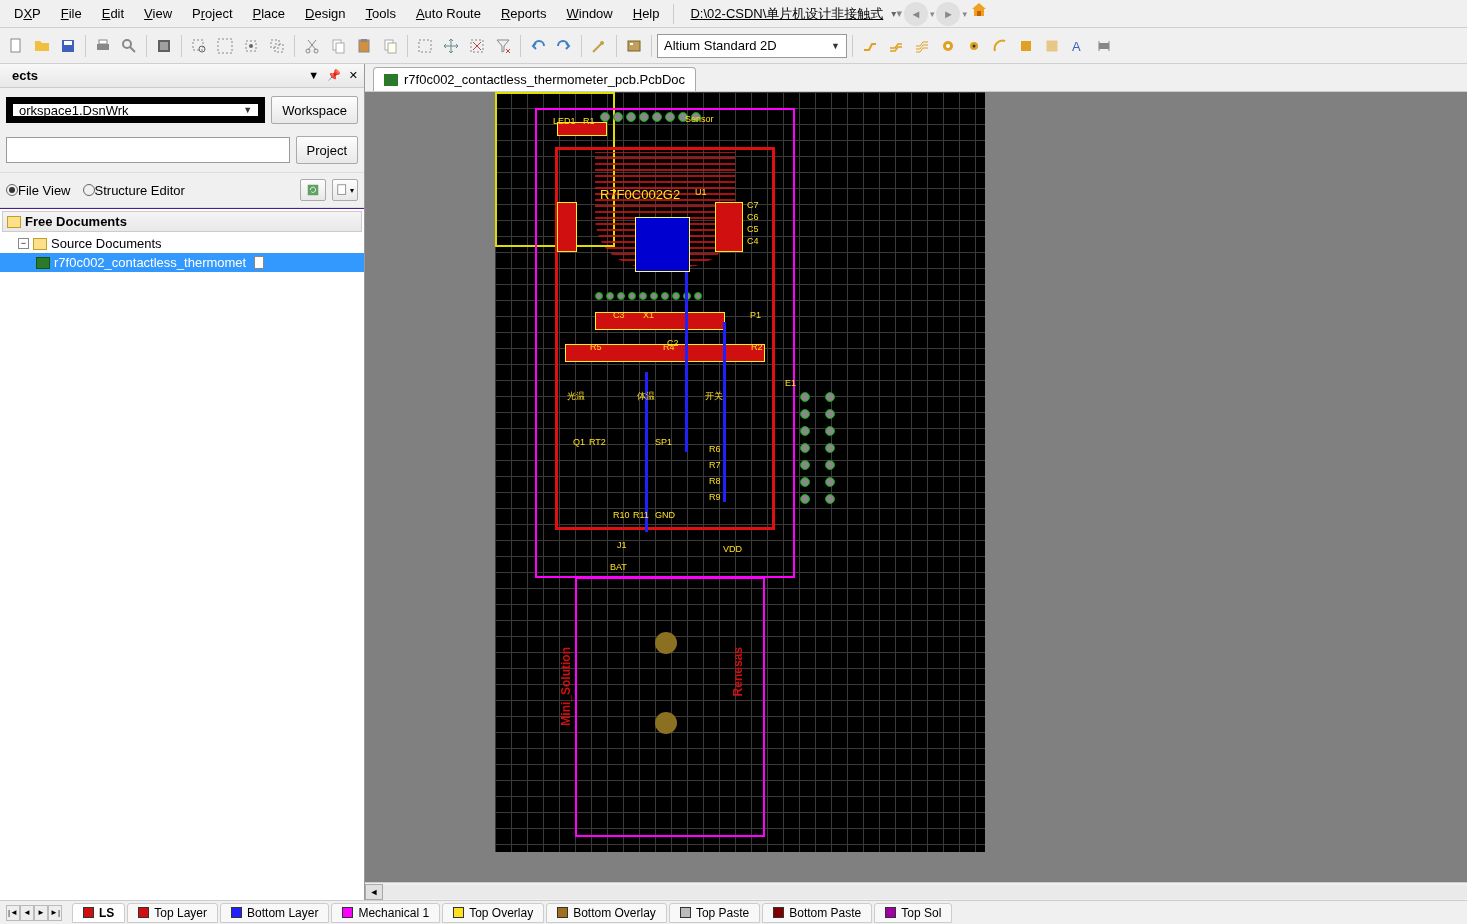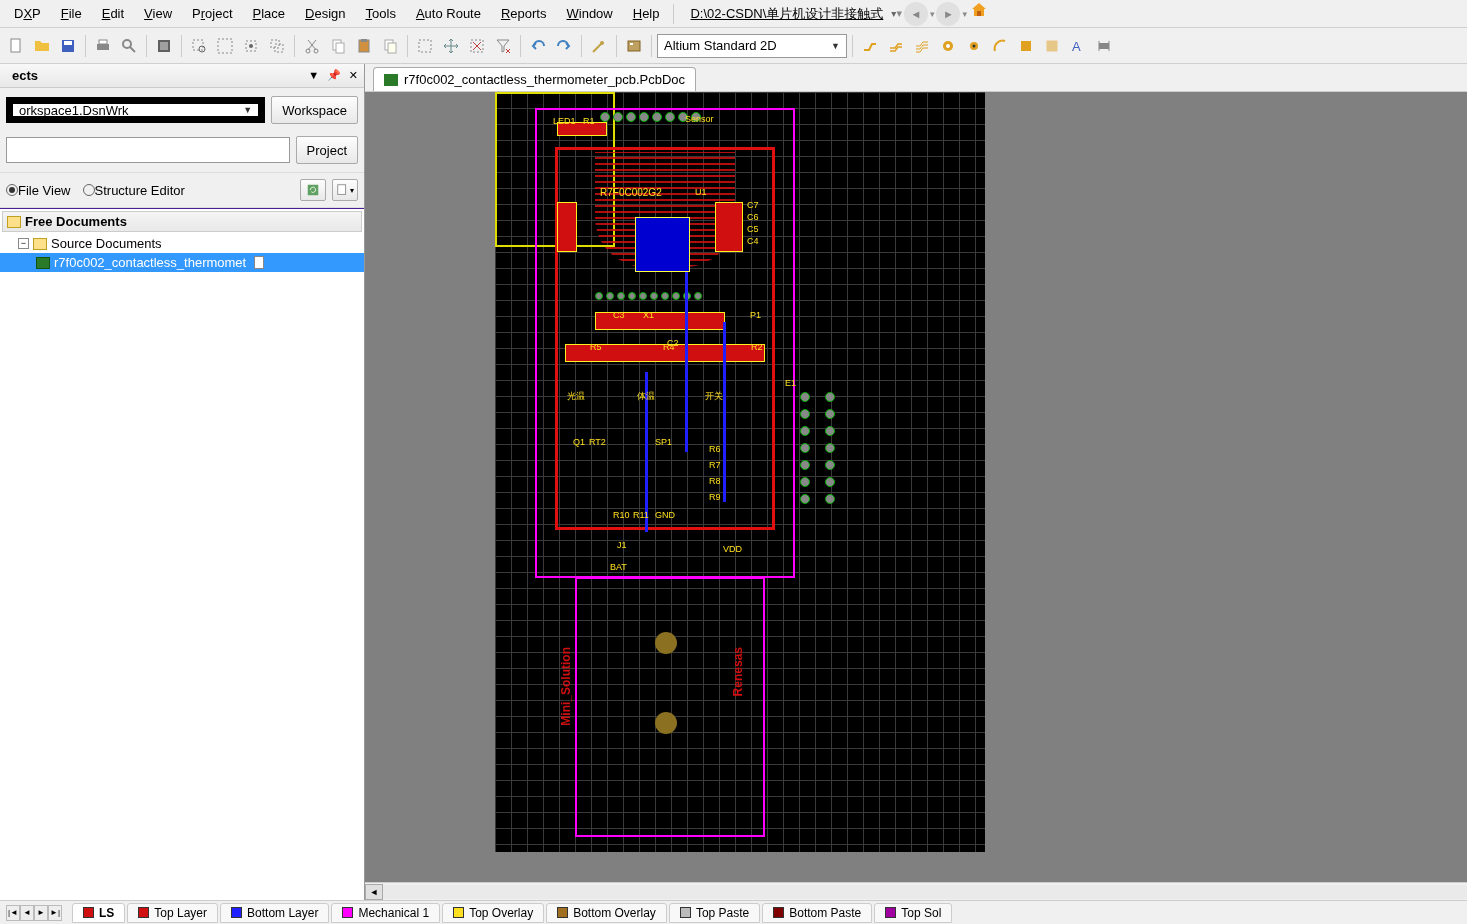--- a/index.html
+++ b/index.html
@@ -76,21 +76,21 @@
 .bo1 { left: 40px; top: 16px; width: 260px; height: 470px; }
 .bo2 { left: 80px; top: 485px; width: 190px; height: 260px; }
 .bo3 { left: 290px; top: 280px; width: 120px; height: 155px; border: 2px solid #dddd00; }
 .trace-red { position: absolute; background: #e01010; }
 .tr1 { left: 60px; top: 55px; width: 220px; height: 3px; }
 .tr2 { left: 60px; top: 55px; width: 3px; height: 380px; }
 .tr3 { left: 277px; top: 55px; width: 3px; height: 380px; }
 .tr4 { left: 60px; top: 435px; width: 220px; height: 3px; }
 .red-bus { position: absolute; left: 100px; top: 60px; width: 140px; height: 115px; background: repeating-linear-gradient(0deg, #d01010 0 2px, transparent 2px 6px); border-radius: 0 0 50px 50px; opacity: 0.85; }
 .chip { position: absolute; left: 140px; top: 125px; width: 55px; height: 55px; background: #0000d0; border: 1px solid #ff4; }
-.chip-label { position: absolute; left: 105px; top: 95px; font-size: 10px; color: #ffe020; }
+.chip-label { position: absolute; left: 105px; top: 95px; font-size: 13px; color: #ffe020; }
 .comp-block { position: absolute; background: #d01010; border: 1px solid #ffee20; }
 .cb1 { left: 62px; top: 30px; width: 50px; height: 14px; }
 .cb2 { left: 62px; top: 110px; width: 20px; height: 50px; }
 .cb3 { left: 220px; top: 110px; width: 28px; height: 50px; }
 .cb4 { left: 100px; top: 220px; width: 130px; height: 18px; }
 .cb5 { left: 70px; top: 252px; width: 200px; height: 18px; }
 .pad-row { position: absolute; left: 105px; top: 20px; width: 120px; height: 12px; display: flex; gap: 3px; }
 .pad-row span { width: 10px; height: 10px; background: #888; border-radius: 50%; border: 1px solid #0a0; }
 .pad-row2 { position: absolute; left: 100px; top: 200px; width: 130px; height: 10px; display: flex; gap: 3px; }
 .pad-row2 span { width: 8px; height: 8px; background: #888; border-radius: 50%; border: 1px solid #0a0; }

